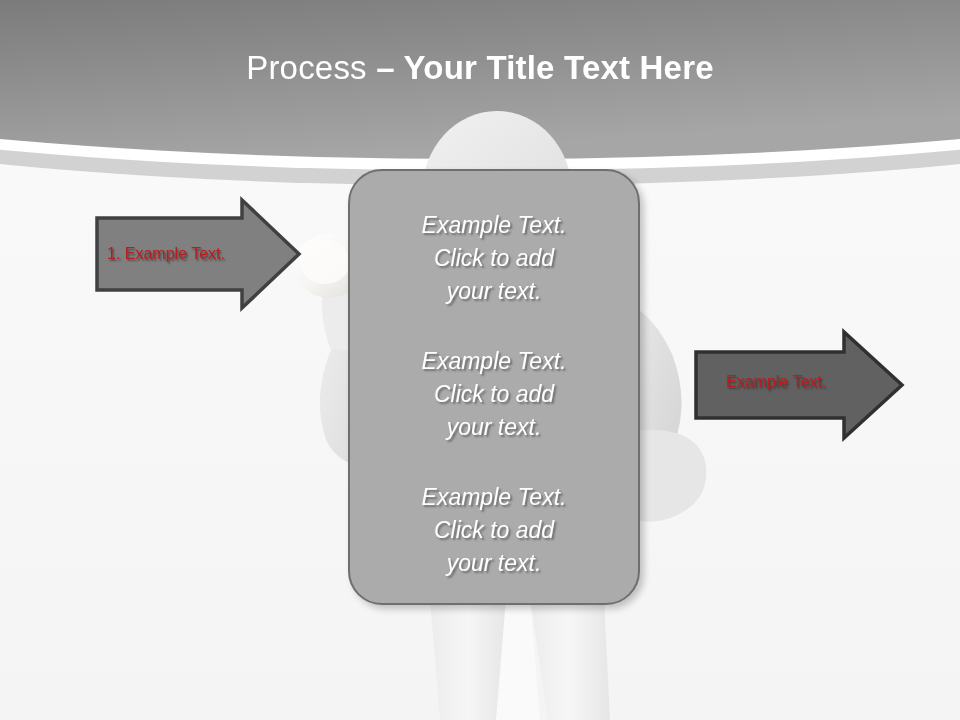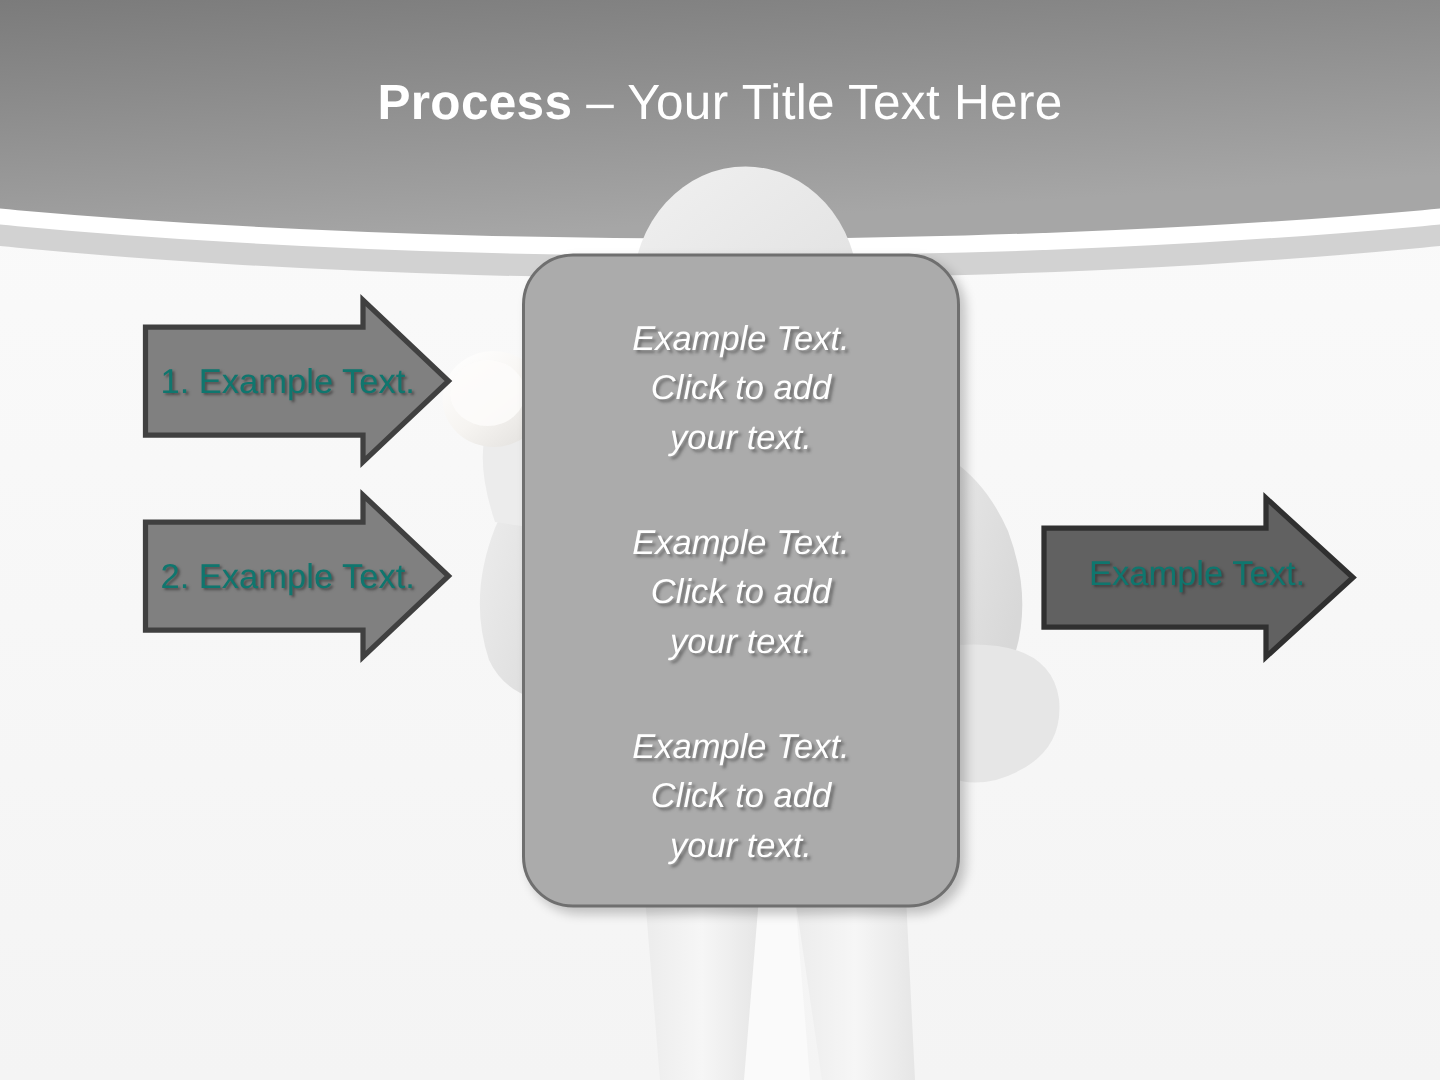--- a/index.html
+++ b/index.html
@@ -34,22 +34,22 @@
     left: 0;
     top: 46px;
     width: 960px;
     text-align: center;
     color: #ffffff;
     font-size: 33px;
     line-height: 44px;
     letter-spacing: 0.2px;
     white-space: nowrap;
   }
-  .slide-title .strong { font-weight: bold; }
-  .slide-title .light  { font-weight: normal; }
+  .slide-title .strong { font-weight: normal; }
+  .slide-title .light  { font-weight: bold; }
 
   
   .center-panel {
     position: absolute;
     z-index: 4;
     left: 348px;
     top: 169px;
     width: 292px;
     height: 436px;
     background: #ababab;
@@ -75,22 +75,22 @@
   .panel-gap { height: 37px; }
 
   
   .arrow {
     position: absolute;
     z-index: 5;
   }
   .arrow svg { display: block; overflow: visible; }
   .arrow-label {
     position: absolute;
-    color: #0f766e;
-    font-size: 23px;
+    color: #b91c1c;
+    font-size: 16px;
     line-height: 20px;
     white-space: nowrap;
     text-shadow: 1.5px 1.5px 1.8px rgba(40,40,40,0.6);
     text-align: center;
   }
 
   .arrow-left-1 { left: 95px; top: 198px; }
   .arrow-left-2 { left: 95px; top: 328px; }
   .arrow-left-3 { left: 95px; top: 458px; }
   .arrow-left-1 .arrow-label,
@@ -218,26 +218,20 @@
 
   </div>
 
   <div class="arrow arrow-left-1">
     <svg width="206" height="112" viewBox="0 0 206 112">
       <path d="M 2,20 L 147,20 L 147,2 L 204,56 L 147,110 L 147,92 L 2,92 Z" fill="#808080" stroke="#404040" stroke-width="3.5" stroke-linejoin="miter"></path>
     </svg>
     <span class="arrow-label">1. Example Text.</span>
   </div>
 
-  <div class="arrow arrow-left-2">
-    <svg width="206" height="112" viewBox="0 0 206 112">
-      <path d="M 2,20 L 147,20 L 147,2 L 204,56 L 147,110 L 147,92 L 2,92 Z" fill="#808080" stroke="#404040" stroke-width="3.5" stroke-linejoin="miter"></path>
-    </svg>
-    <span class="arrow-label">2. Example Text.</span>
-  </div>
 
 
   <div class="arrow arrow-right-1">
     <svg width="210" height="110" viewBox="0 0 210 110">
       <path d="M 2,22 L 150,22 L 150,2 L 208,55 L 150,108 L 150,88 L 2,88 Z" fill="#616161" stroke="#303030" stroke-width="3.5" stroke-linejoin="miter"></path>
     </svg>
     <span class="arrow-label">Example Text.</span>
   </div>
 
 </div>

